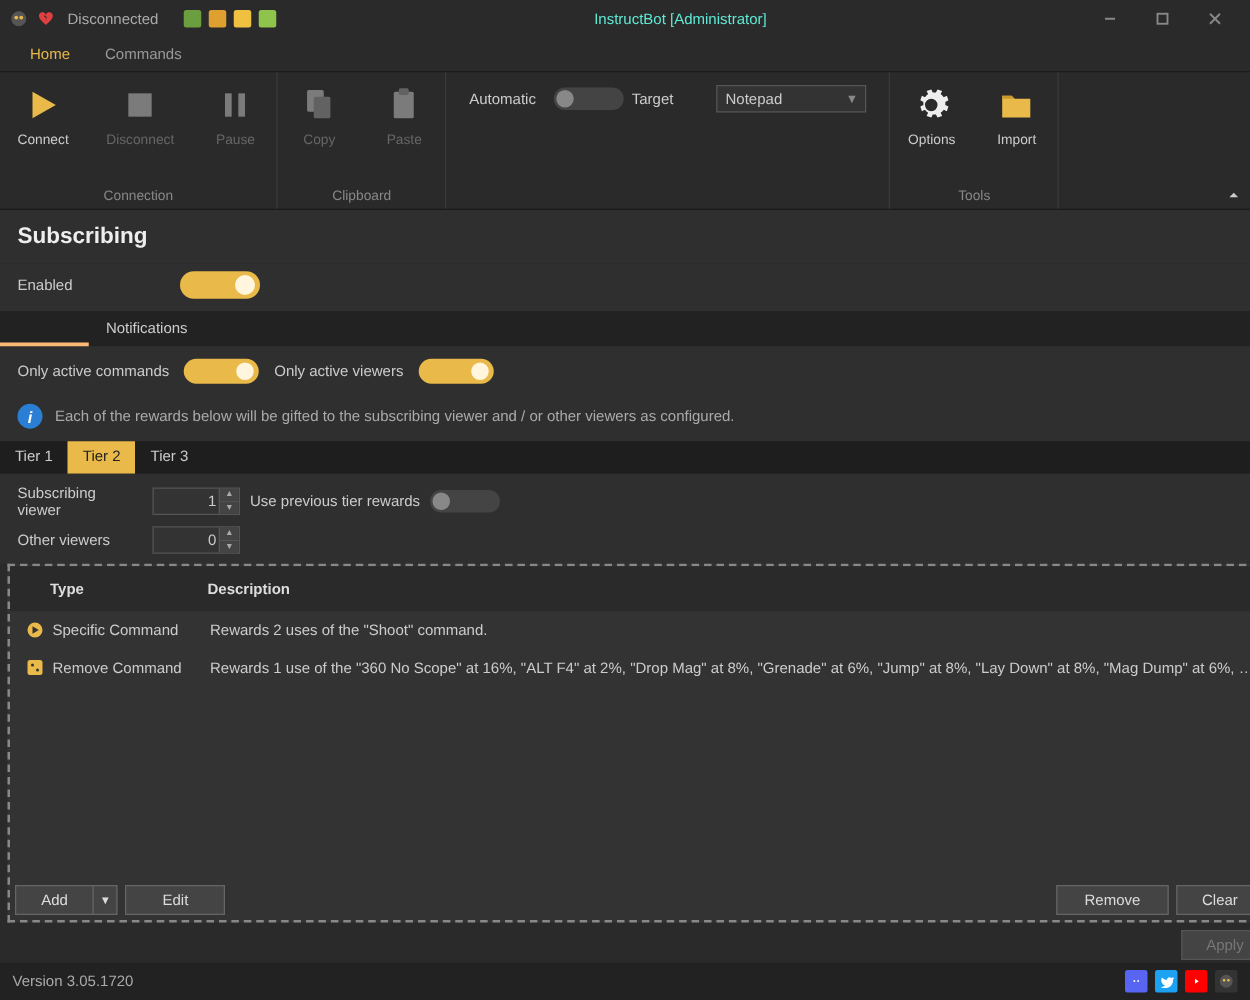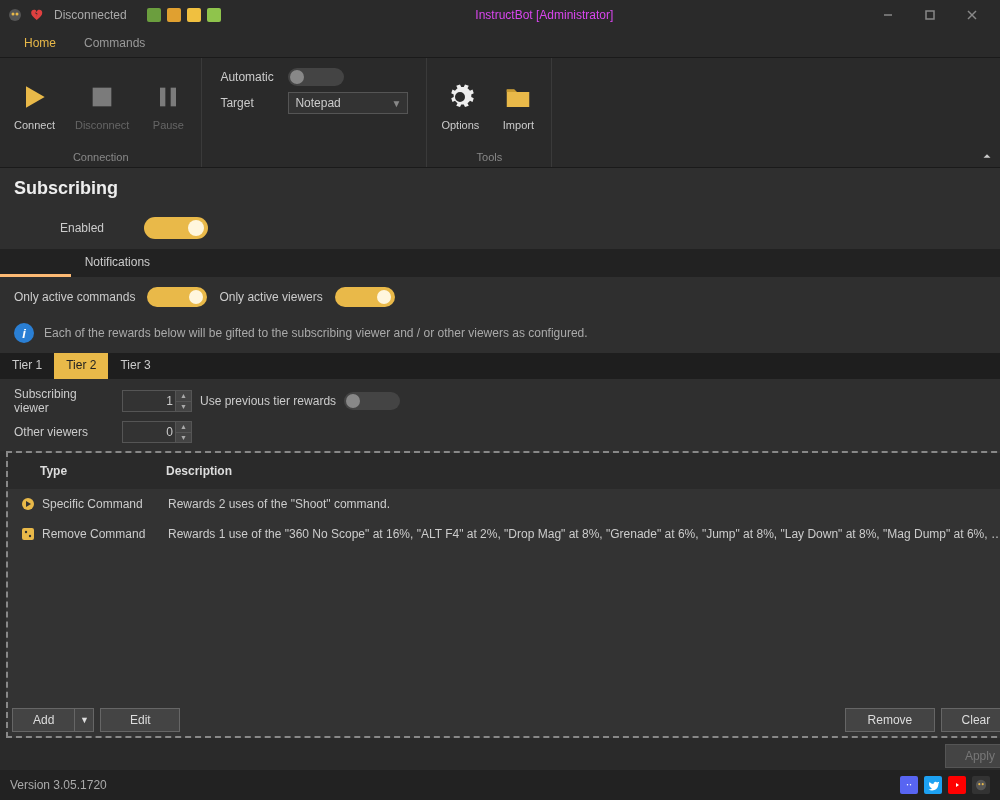--- a/index.html
+++ b/index.html
@@ -10,55 +10,55 @@
 .t-icon { width: 14px; height: 14px; display: inline-block; }
 .bot-icon { color: #666; }
 .heart-icon { color: #ff3333; font-size: 14px; }
 .titlebar .status { color: #aaa; margin-left: 2px; font-size: 12px; }
 .titlebar .mid-icons { display: flex; gap: 6px; margin-left: 20px; }
 .badge { width: 14px; height: 14px; border-radius: 2px; }
 .badge.green { background: #6b9e3e; }
 .badge.orange { background: #e0a030; }
 .badge.yellow { background: #f0c040; }
 .badge.lime { background: #8fc44c; }
-.titlebar .title { flex: 1; text-align: center; color: #d946ef; font-size: 12px; }
+.titlebar .title { flex: 1; text-align: center; color: #5eead4; font-size: 12px; }
 .titlebar .win-controls { display: flex; gap: 2px; }
 .win-btn { width: 40px; height: 28px; display: flex; align-items: center; justify-content: center; color: #888; cursor: pointer; }
 
 .menubar { height: 28px; background: #2a2a2a; display: flex; padding: 0 10px; border-bottom: 1px solid #1a1a1a; }
 .menu-item { padding: 6px 14px; color: #999; cursor: pointer; font-size: 12px; }
 .menu-item.active { color: #e9b949; }
 
 .ribbon { height: 110px; background: #2a2a2a; display: flex; border-bottom: 1px solid #1a1a1a; position: relative; }
 .ribbon-group { display: flex; flex-direction: column; border-right: 1px solid #3a3a3a; padding: 4px 8px 2px 8px; }
-.ribbon-buttons { display: flex; gap: 8px; flex: 1; align-items: center; }
+.ribbon-buttons { display: flex; gap: 18px; flex: 1; align-items: flex-start; }
 .ribbon-btn { display: flex; flex-direction: column; align-items: center; padding: 4px 6px; cursor: pointer; min-width: 50px; }
 .ribbon-btn .icn { width: 36px; height: 36px; display: flex; align-items: center; justify-content: center; font-size: 28px; }
 .ribbon-btn .lbl { font-size: 11px; color: #ccc; margin-top: 4px; text-align: center; line-height: 1.2; }
 .ribbon-btn.disabled .lbl { color: #666; }
 .ribbon-btn.disabled .icn { filter: grayscale(1) opacity(0.5); }
 .ribbon-group-label { text-align: center; font-size: 11px; color: #888; padding: 2px 0; }
-.ribbon-app { display: flex; flex-direction: column; padding: 6px 10px; gap: 6px; }
+.ribbon-app { display: flex; flex-direction: row; padding: 6px 10px; gap: 6px; }
 .ribbon-app .row { display: flex; align-items: center; gap: 8px; }
 .ribbon-app .row .lbl { width: 60px; font-size: 12px; color: #ccc; }
 .ribbon-chevron { position: absolute; right: 6px; bottom: 4px; color: #ccc; cursor: pointer; }
 
 .pill-toggle { width: 56px; height: 18px; background: #444; border-radius: 10px; position: relative; cursor: pointer; }
 .pill-toggle .knob { width: 14px; height: 14px; background: #888; border-radius: 50%; position: absolute; top: 2px; left: 2px; }
 
 .selectbox { width: 120px; height: 22px; background: #333; border: 1px solid #555; color: #ccc; display: flex; align-items: center; padding: 0 6px; font-size: 12px; justify-content: space-between; cursor: pointer; }
 .selectbox .caret { font-size: 10px; color: #888; }
 
 .body { display: flex; height: 602px; }
 .leftnav { width: 71px; background: #2a2a2a; display: flex; flex-direction: column; overflow: hidden; }
 
 .content { flex: 1; display: flex; flex-direction: column; }
 .page-title { padding: 10px 14px 12px 14px; font-size: 18px; font-weight: bold; color: #eee; background: #2f2f2f; }
 .enable-row { background: #2f2f2f; padding: 6px 14px 10px 14px; display: flex; align-items: center; gap: 40px; }
-.enable-row .lbl { font-size: 12px; color: #ccc; width: 90px; text-align: right; }
+.enable-row .lbl { font-size: 12px; color: #ccc; width: 90px; }
 .big-toggle { width: 64px; height: 22px; background: #e9b949; border-radius: 12px; position: relative; cursor: pointer; }
 .big-toggle .knob { width: 16px; height: 16px; background: #fff6dd; border-radius: 50%; position: absolute; top: 3px; right: 4px; }
 
 .tabs { height: 28px; background: #222; display: flex; }
 .tab { padding: 6px 14px; font-size: 12px; color: #ccc; cursor: pointer; }
 .tab.active { background: #fdba74; color: #222; margin-top: 25px; }
 
 .filter-row { background: #2f2f2f; padding: 10px 14px; display: flex; align-items: center; gap: 12px; }
 .filter-row .lbl { font-size: 12px; color: #ccc; }
 .sm-toggle { width: 60px; height: 20px; background: #e9b949; border-radius: 11px; position: relative; cursor: pointer; }
@@ -182,20 +182,43 @@
               <rect x="6" y="5" width="4" height="14" fill="#ccc"></rect>
               <rect x="14" y="5" width="4" height="14" fill="#ccc"></rect>
             </svg>
           </div>
         <div class="lbl">Pause</div>
       </div>
     </div>
     <div class="ribbon-group-label">Connection</div>
   </div>
 
+  <div class="ribbon-group">
+    <div class="ribbon-buttons">
+      <div class="ribbon-btn disabled">
+        <div class="icn">
+            <svg width="32" height="32" viewBox="0 0 24 24">
+              <rect x="5" y="3" width="10" height="13" rx="1" fill="#ccc"></rect>
+              <rect x="9" y="7" width="10" height="13" rx="1" fill="#999"></rect>
+            </svg>
+          </div>
+        <div class="lbl">Copy</div>
+      </div>
+      <div class="ribbon-btn disabled">
+        <div class="icn">
+            <svg width="32" height="32" viewBox="0 0 24 24">
+              <rect x="6" y="4" width="12" height="16" rx="1" fill="#ccc"></rect>
+              <rect x="9" y="2" width="6" height="4" rx="1" fill="#999"></rect>
+            </svg>
+          </div>
+        <div class="lbl">Paste</div>
+      </div>
+    </div>
+    <div class="ribbon-group-label">Clipboard</div>
+  </div>
 
   <div class="ribbon-group">
     <div class="ribbon-app">
       <div class="row">
         <div class="lbl">Automatic</div>
         <div class="pill-toggle">
             <div class="knob"></div>
           </div>
       </div>
       <div class="row">

